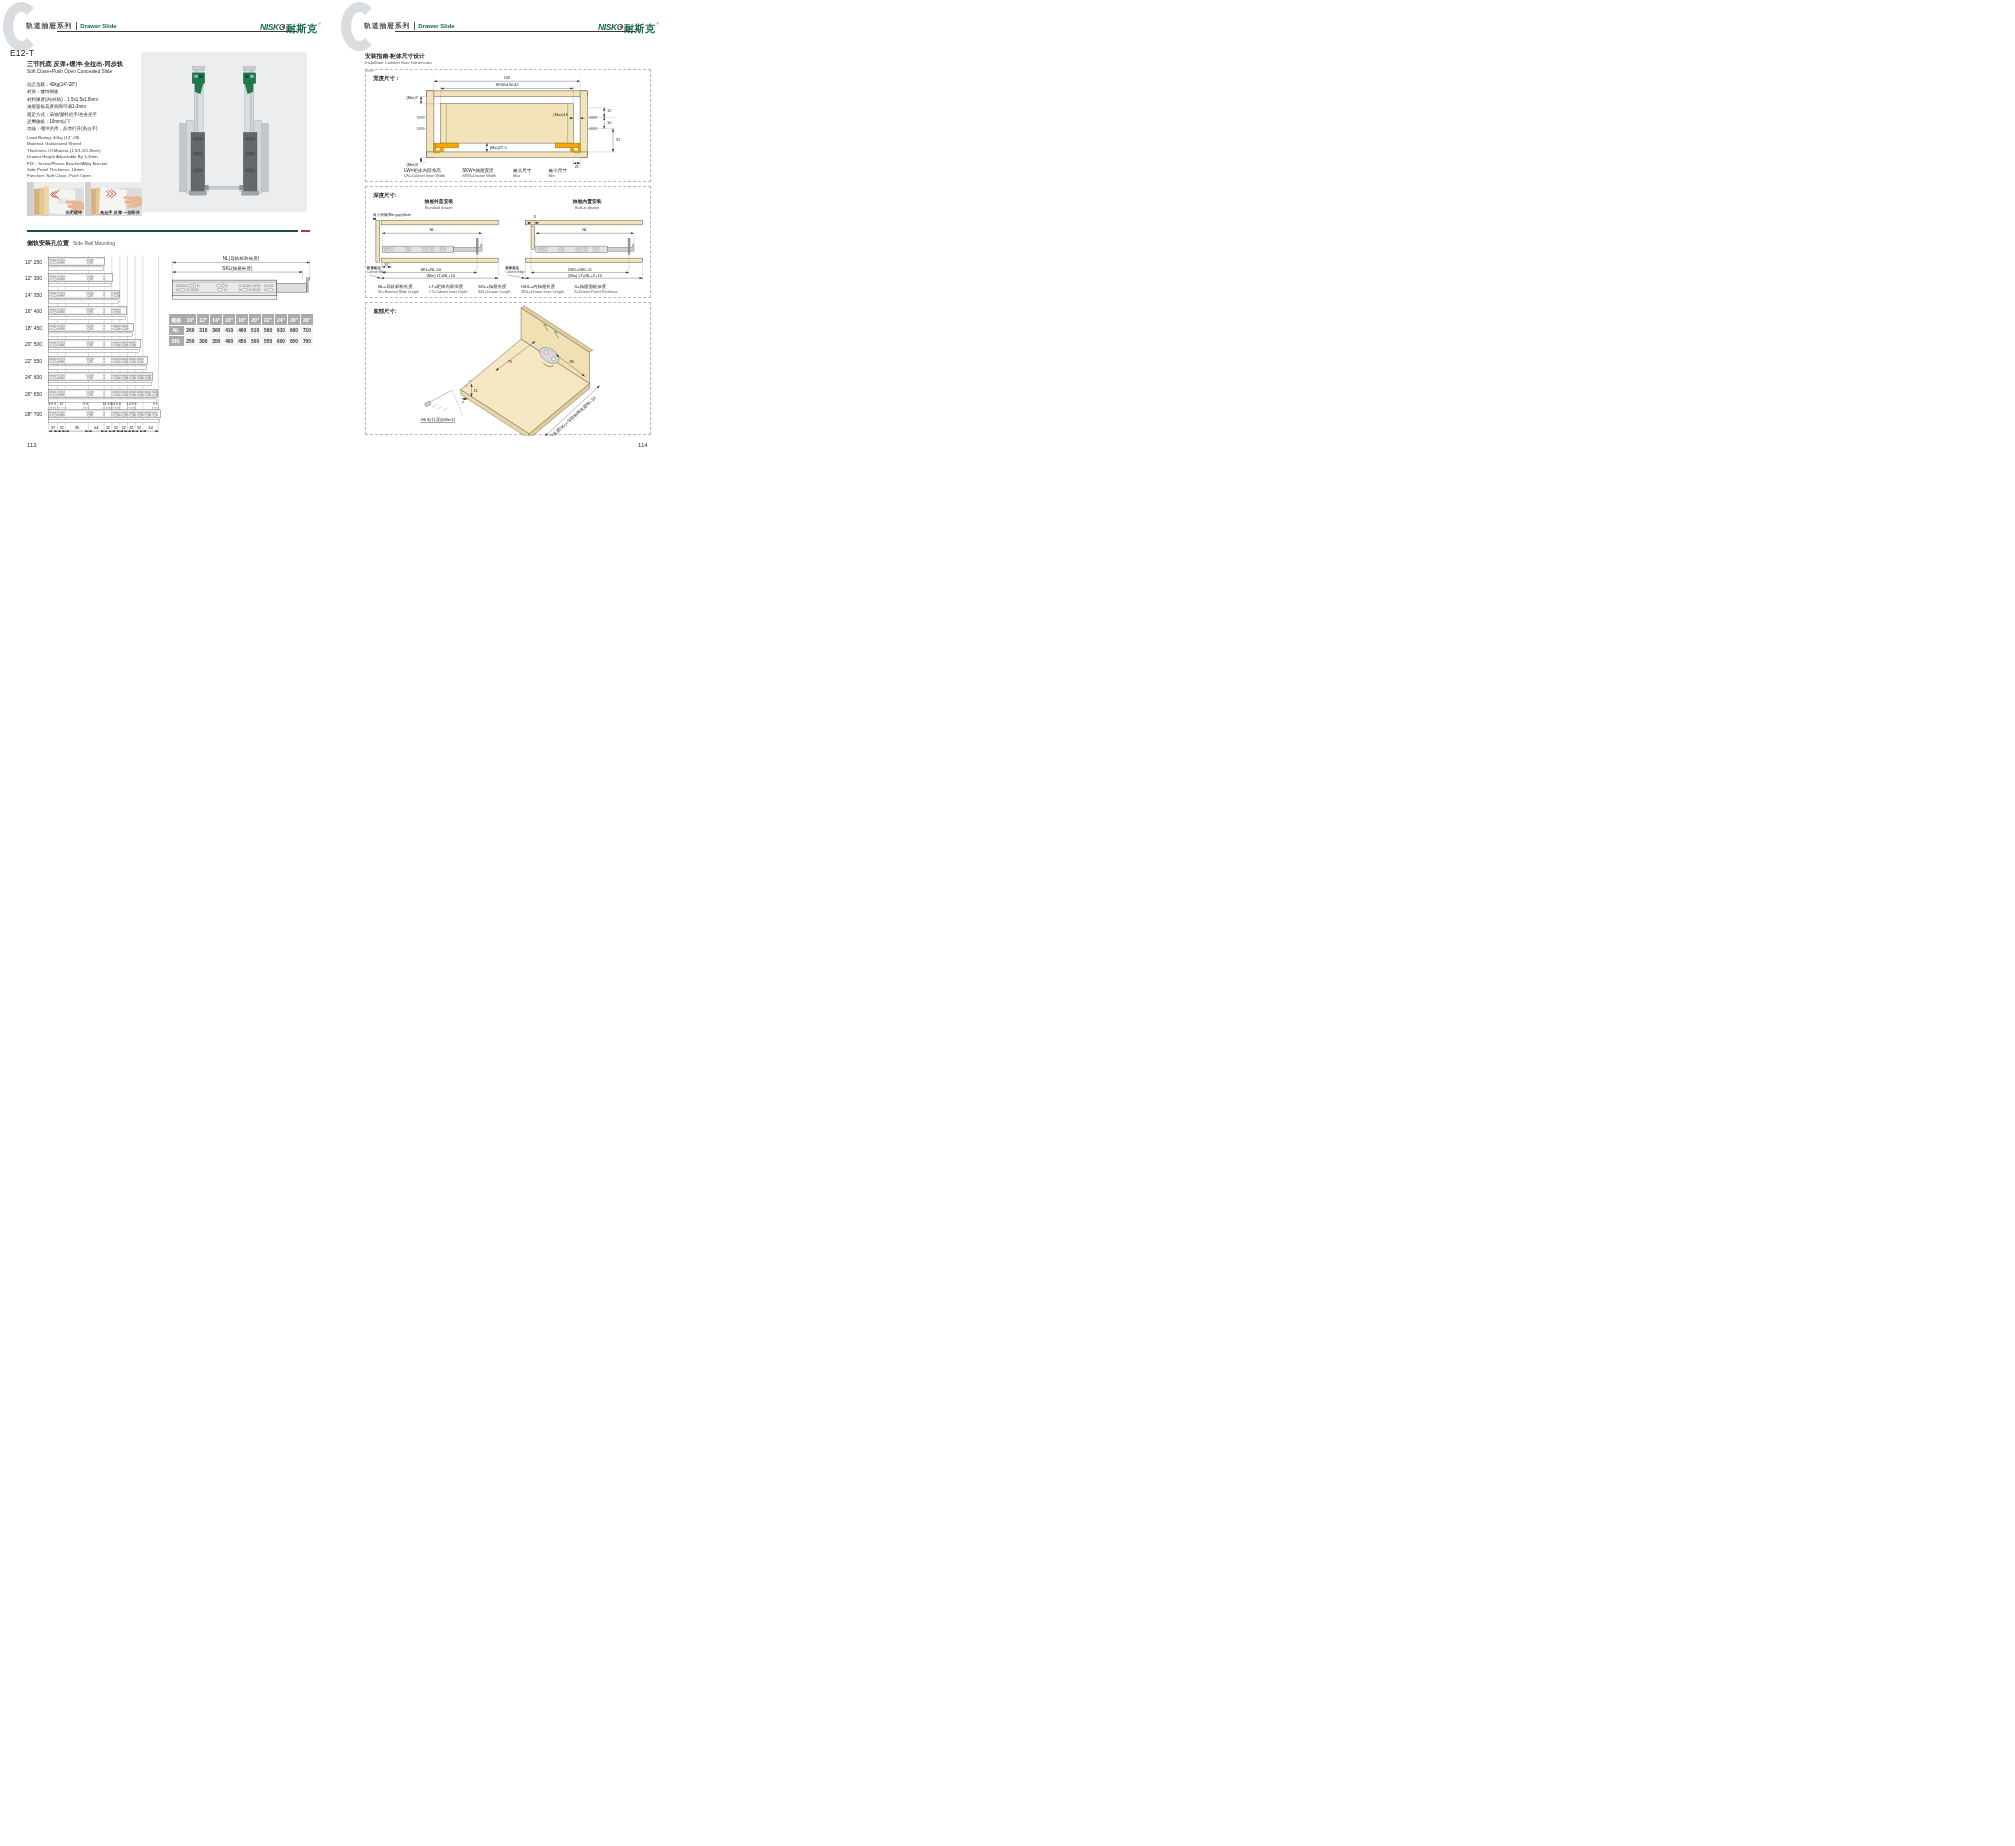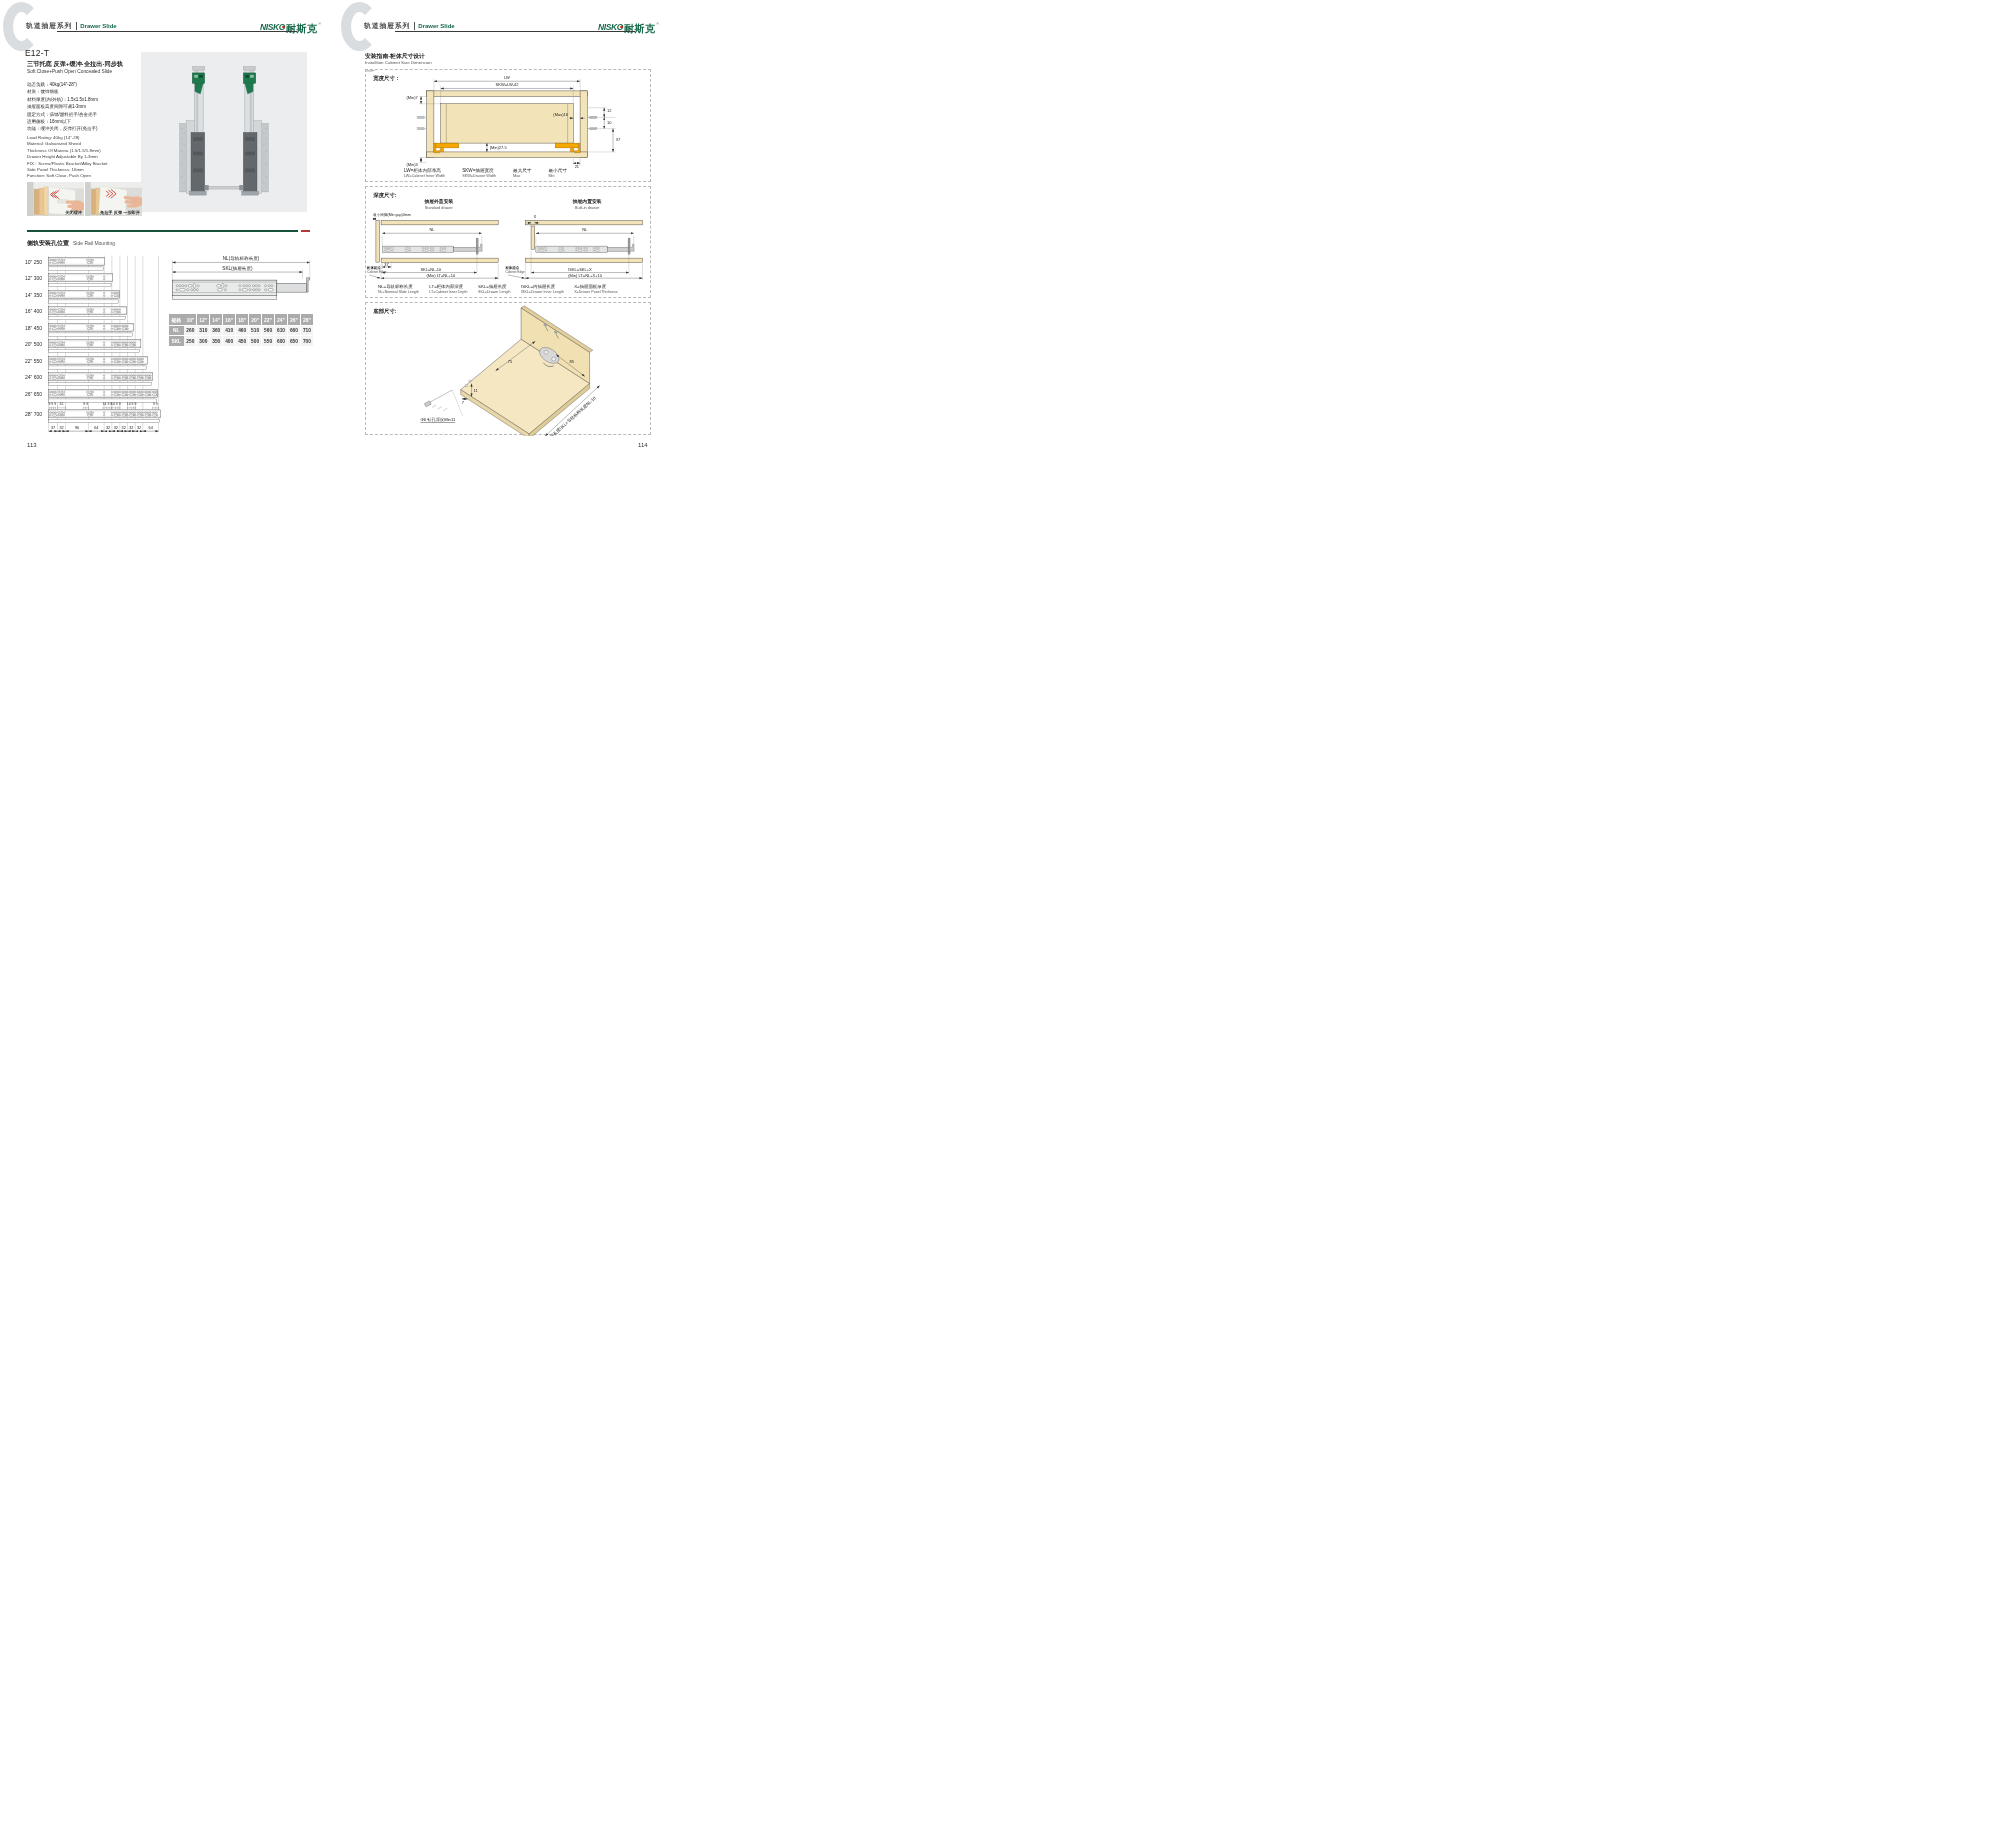--- a/index.html
+++ b/index.html
@@ -19,21 +19,21 @@
   .hdr-en { font-size:6px; font-weight:bold; color:#17694A; }
   .logo { position:absolute; top:22px; display:flex; align-items:flex-start; gap:1.2px; color:#17694A; }
   .logo-latin { font-size:8.5px; font-weight:bold; letter-spacing:-0.4px; position:relative; font-style:italic; }
   .logo-latin::after { content:""; position:absolute; right:0.4px; top:3.6px; width:2.4px; height:2.4px;
                        border-radius:50%; background:#D42B1E; }
   .logo-cjk { font-size:10px; font-weight:bold; letter-spacing:0.4px; }
   .logo-reg { font-size:3.2px; margin-top:0.4px; }
   .hdr-rule { position:absolute; top:31px; width:240px; height:1px; background:#3A3A3A; }
 
   
-  .model { position:absolute; left:25px; top:48px; font-size:8.5px; letter-spacing:0.2px; color:#222; }
+  .model { position:absolute; left:10px; top:48px; font-size:8.5px; letter-spacing:0.2px; color:#222; }
   .sub-cn { position:absolute; left:27px; top:60px; font-size:6.2px; font-weight:bold; color:#222; }
   .sub-en { position:absolute; left:27px; top:69px; font-size:4.8px; color:#333; }
   .specs-cn { position:absolute; left:27px; top:81px; list-style:none; }
   .specs-cn li { font-size:4.5px; line-height:7.4px; color:#222; }
   .specs-en { position:absolute; left:27px; top:135px; list-style:none; }
   .specs-en li { font-size:4.4px; line-height:6.4px; color:#3f3f3f; }
 
   .product-photo { position:absolute; left:141px; top:52px; width:166px; height:160px; background:#ECEDEE; }
 
   .mini-photo { position:absolute; top:182px; width:57px; height:34px; overflow:hidden; }

